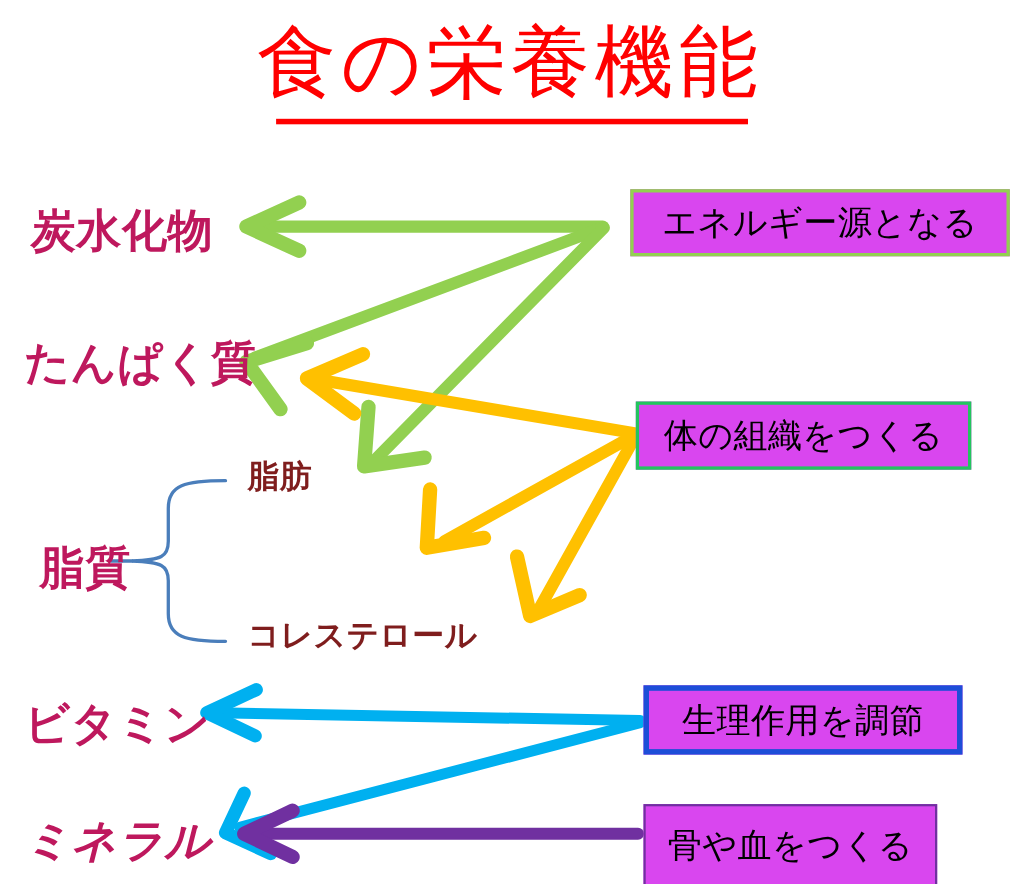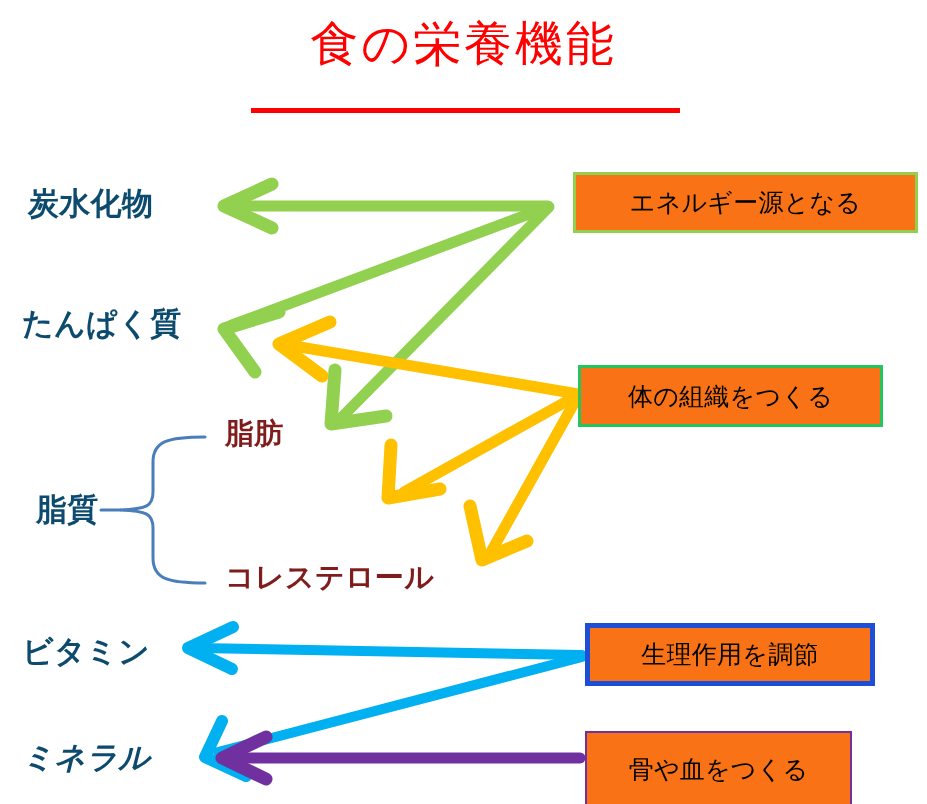--- a/index.html
+++ b/index.html
@@ -21,21 +21,21 @@
     background: #ffffff;
   }
   
   .title {
     position: absolute;
     left: 0;
     top: 18px;
     width: 927px;
     text-align: center;
     font-family: "Liberation Serif", "DejaVu Serif", serif;
-    font-size: 48px;
+    font-size: 72px;
     line-height: 1.1;
     letter-spacing: 0.06em;
     color: #ff0000;
     white-space: nowrap;
   }
   .title-underline {
     position: absolute;
     left: 251px;
     top: 108px;
     width: 429px;
@@ -49,44 +49,44 @@
     top: 0;
     width: 927px;
     height: 804px;
     pointer-events: none;
   }
   
   .nutrient {
     position: absolute;
     font-family: "Liberation Sans", "DejaVu Sans", sans-serif;
     font-weight: bold;
-    font-size: 31px;
-    color: #0c4a6e;
+    font-size: 41px;
+    color: #be185d;
     white-space: nowrap;
     letter-spacing: 0.01em;
   }
   .sub-nutrient {
     position: absolute;
     font-family: "Liberation Sans", "DejaVu Sans", sans-serif;
     font-weight: bold;
     font-size: 29px;
     color: #7f1d1d;
     white-space: nowrap;
     letter-spacing: 0.01em;
   }
   
   .fbox {
     position: absolute;
     box-sizing: border-box;
-    background: #f97316;
+    background: #d946ef;
     display: flex;
     align-items: center;
     justify-content: center;
     font-family: "Liberation Sans", "DejaVu Sans", sans-serif;
-    font-size: 25px;
+    font-size: 31px;
     color: #000000;
     white-space: nowrap;
     letter-spacing: 0.01em;
   }
   .fbox-green  { border: 3px solid #92d050; }
   .fbox-orange { border: 3px solid #22c55e; }
   .fbox-blue   { border: 5px solid #1d4ed8; }
   .fbox-purple { border: 2px solid #7030a0; }
 </style>
 </head>

